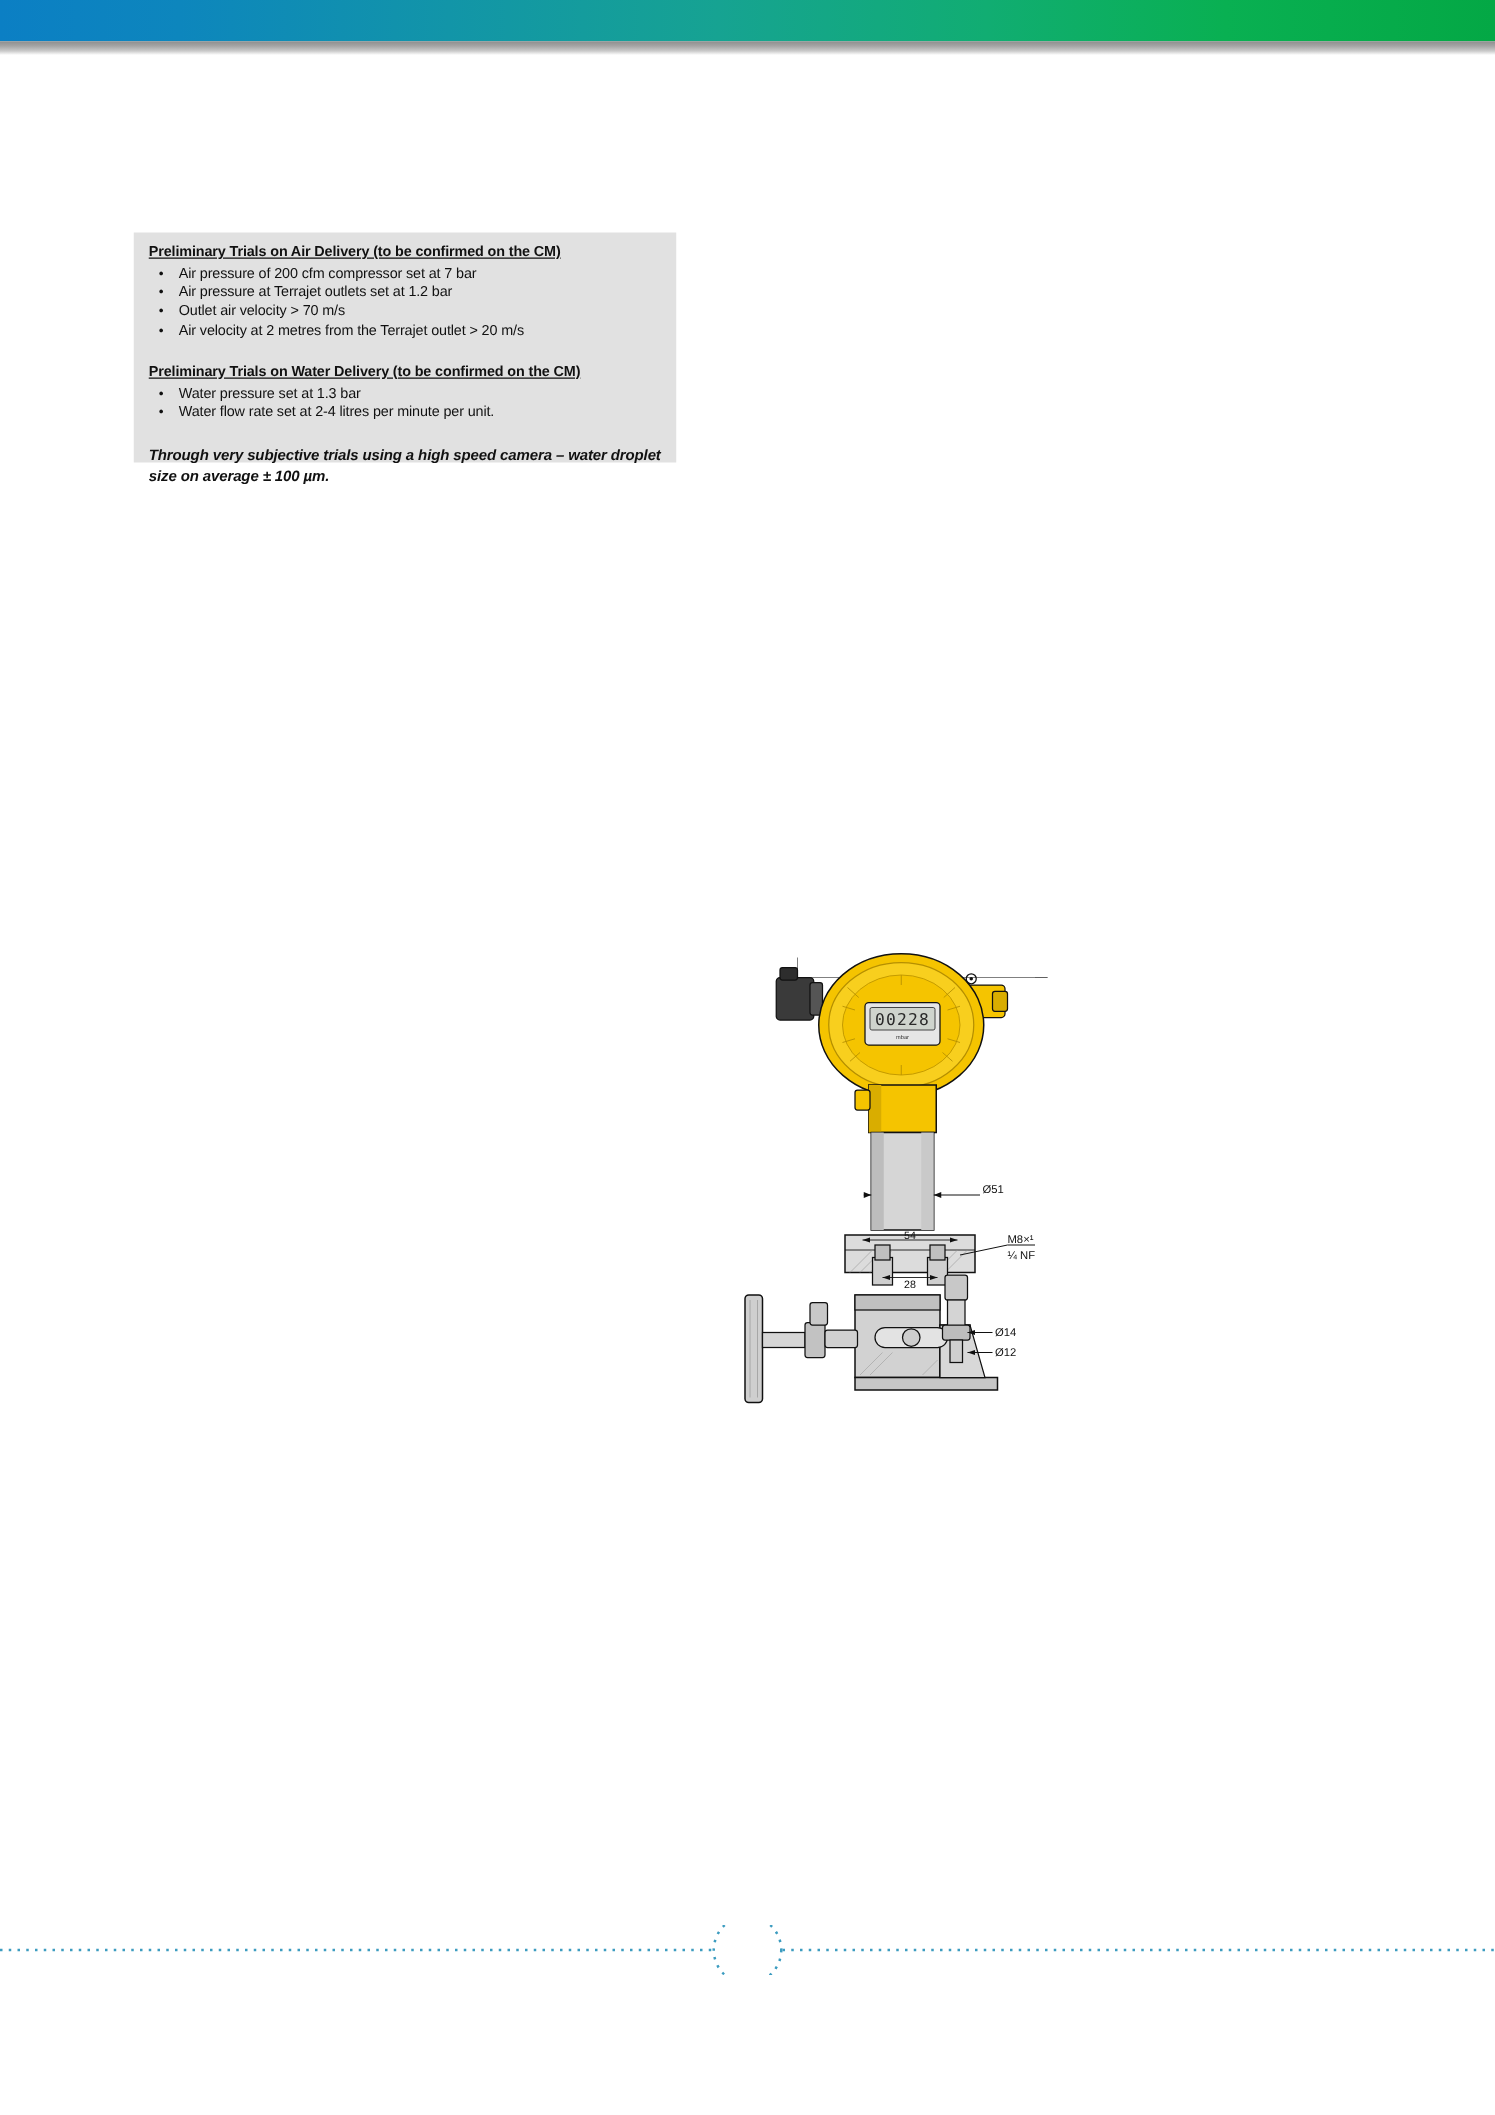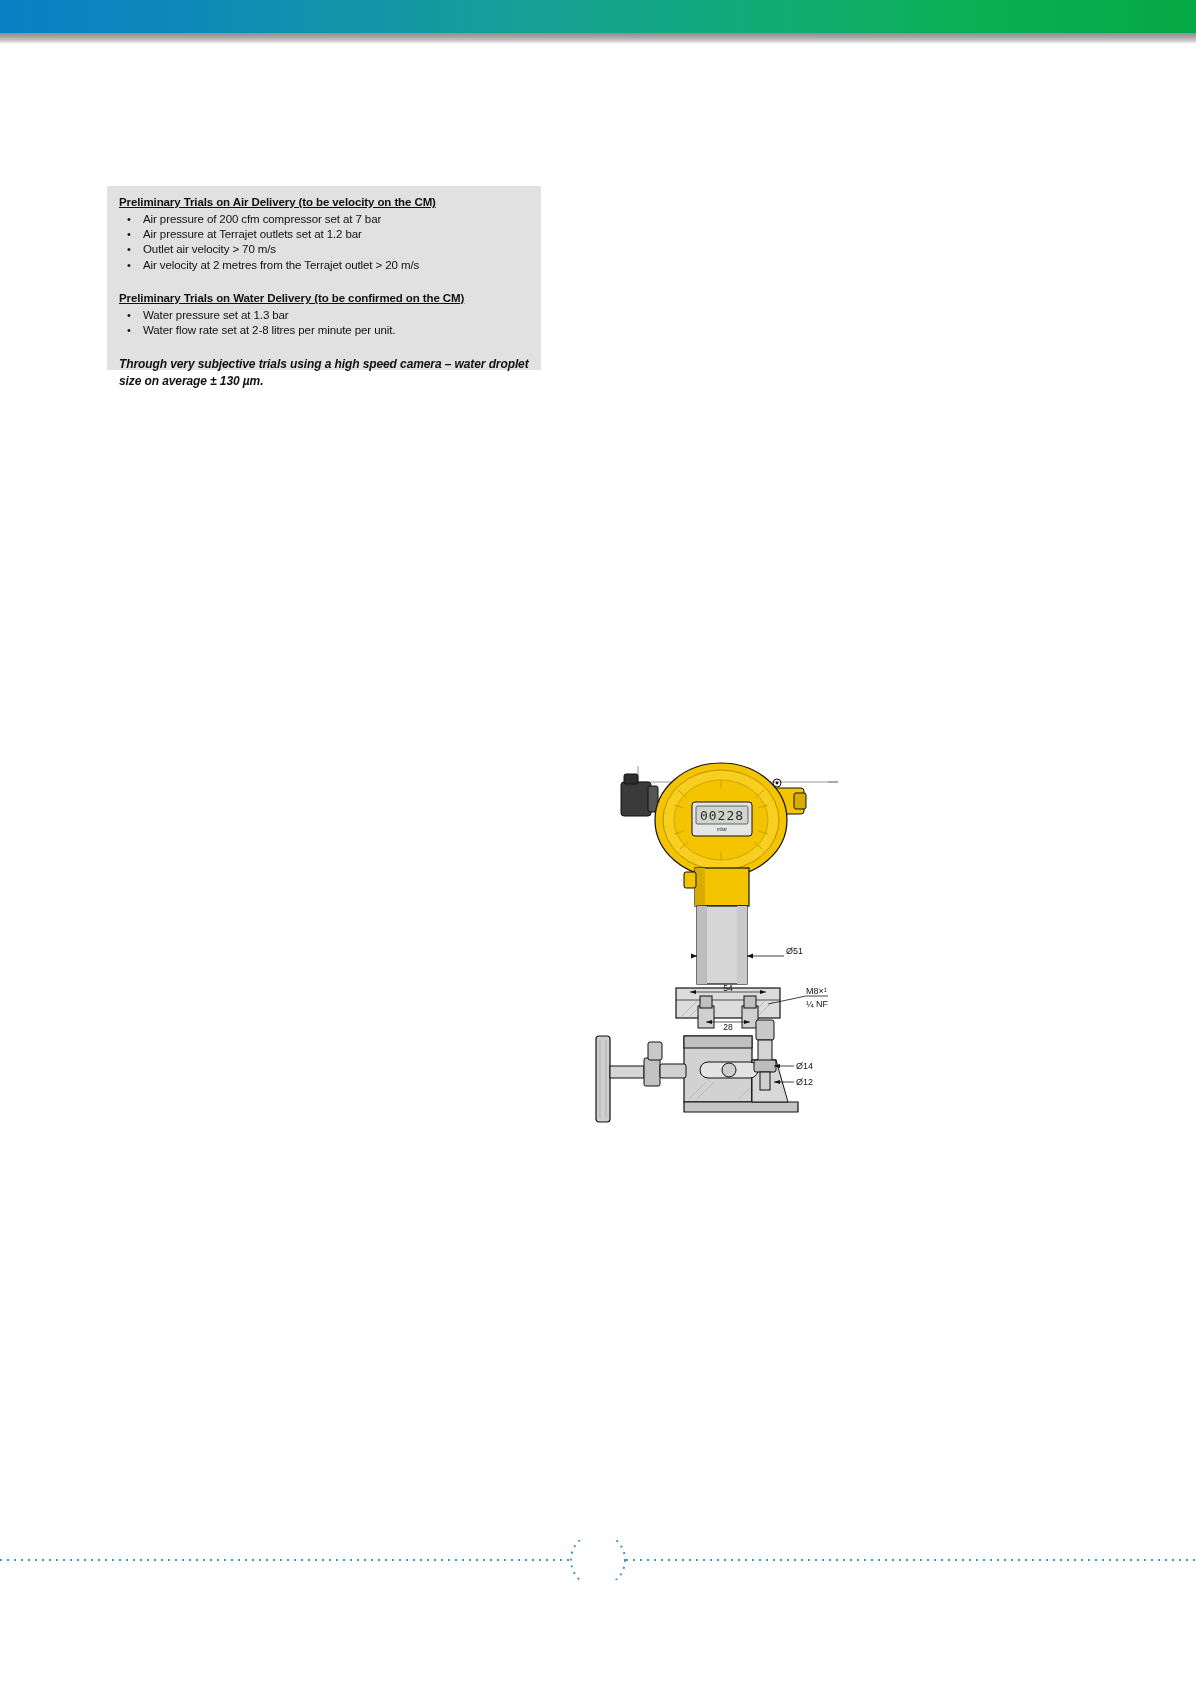--- a/index.html
+++ b/index.html
@@ -108,37 +108,37 @@
   .bottom-rule svg { display: block; }
 </style>
 </head>
 <body>
 
 <div class="top-bar"></div>
 <div class="top-bar-shadow"></div>
 
 <div class="callout">
 
-  <h3>Preliminary Trials on Air Delivery (to be velocity on the CM)</h3>
+  <h3>Preliminary Trials on Air Delivery (to be confirmed on the CM)</h3>
   <ul>
     <li>Air pressure of 200 cfm compressor set at 7 bar</li>
     <li>Air pressure at Terrajet outlets set at 1.2 bar</li>
     <li>Outlet air velocity &gt; 70 m/s</li>
     <li>Air velocity at 2 metres from the Terrajet outlet &gt; 20 m/s</li>
   </ul>
 
   <div class="gap"></div>
 
   <h3>Preliminary Trials on Water Delivery (to be confirmed on the CM)</h3>
   <ul>
     <li>Water pressure set at 1.3 bar</li>
-    <li>Water flow rate set at 2-8 litres per minute per unit.</li>
+    <li>Water flow rate set at 2-4 litres per minute per unit.</li>
   </ul>
 
-  <div class="note">Through very subjective trials using a high speed camera – water droplet size on average ± 130 µm.</div>
+  <div class="note">Through very subjective trials using a high speed camera – water droplet size on average ± 100 µm.</div>
 </div>
 
 <div class="drawing">
   <svg width="300" height="390" viewBox="0 0 300 390" xmlns="http://www.w3.org/2000/svg">
 
     <g stroke="#555555" stroke-width="0.6" fill="none">
       <line x1="50" y1="6" x2="50" y2="50"></line>
       <line x1="240" y1="22" x2="250" y2="22"></line>
       <line x1="50" y1="22" x2="250" y2="22"></line>
     </g>

